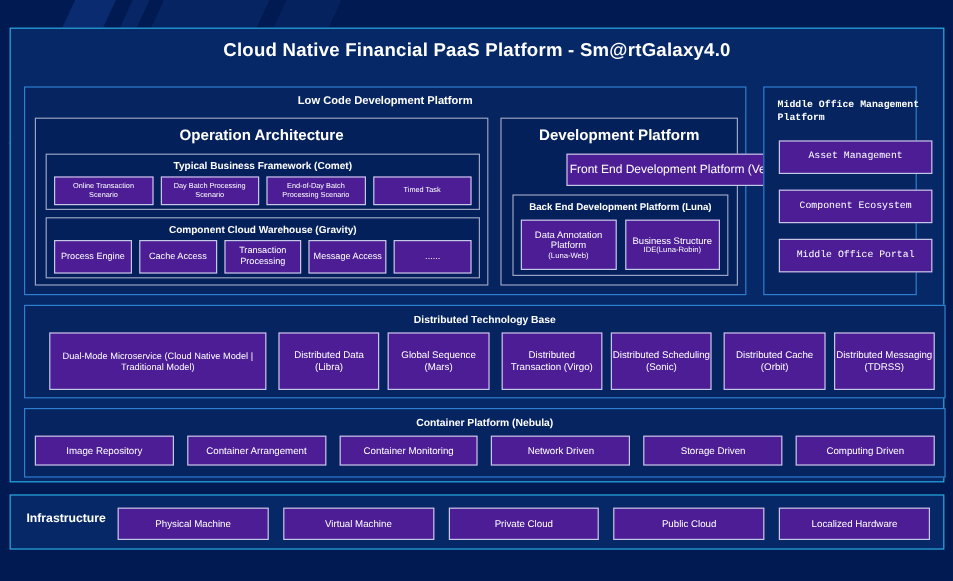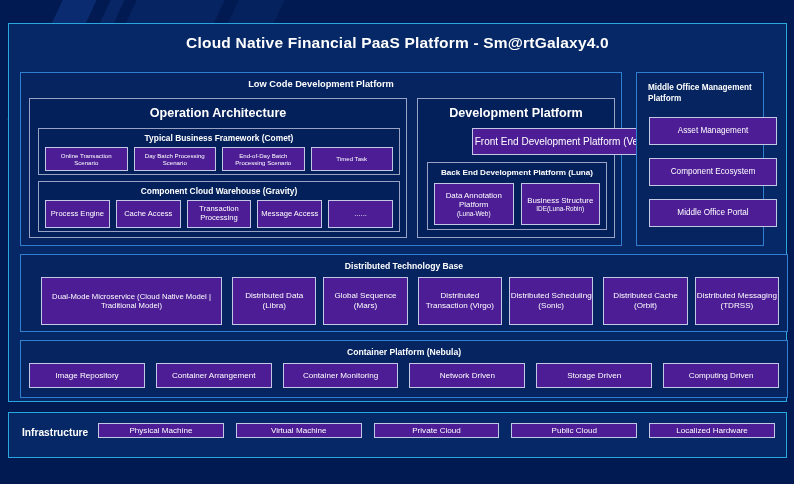--- a/index.html
+++ b/index.html
@@ -81,21 +81,21 @@
   #dev-plat{position:absolute;left:396px;top:25px;width:198px;height:140px;}
   #dev-plat-title{position:absolute;left:0;top:7px;width:100%;font-size:12.6px;}
   #fe-node{position:absolute;left:9px;top:29px;width:180px;height:27px;font-size:10px;margin-left:45px;}
   #be{position:absolute;left:9px;top:63px;width:180px;height:68px;}
   #be-title{position:absolute;left:0;top:5px;width:100%;font-size:8.1px;}
   #be-row{position:absolute;left:6px;top:20px;right:6px;height:42px;display:flex;gap:7px;}
   #be-row .node{flex:1;flex-direction:column;justify-content:center;font-size:7.9px;overflow:hidden;}
   #be-row .node .sub{font-size:6.4px;}
 
   
-  #mid-office{position:absolute;left:627px;top:48px;width:128px;height:174px;}
+  #mid-office{position:absolute;left:627px;top:48px;width:128px;height:174px;font-family:Liberation Mono, monospace;}
   #mid-office-title{position:absolute;left:11px;top:9px;width:130px;font-size:8.2px;font-weight:bold;text-align:left;line-height:1.35;}
   #mid-office-list{position:absolute;left:12px;top:44px;width:128px;display:flex;flex-direction:column;gap:13px;}
   #mid-office-list .node{height:28px;font-size:8.2px;}
 
   
   #dtb{position:absolute;left:11px;top:230px;width:768px;height:78px;}
   #dtb-title{position:absolute;left:0;top:6px;width:100%;font-size:8.6px;}
   #dtb-body{position:absolute;left:8px;top:22px;right:8px;height:48px;display:flex;gap:10px;}
   #dtb-left{width:181px;margin-left:12px;}
   #dtb-left .node{width:100%;height:100%;flex-direction:column;font-size:7.7px;padding:0 4px;}
@@ -104,21 +104,21 @@
 
   
   #cplat{position:absolute;left:11px;top:316px;width:768px;height:58px;}
   #cplat-title{position:absolute;left:0;top:6px;width:100%;font-size:8.6px;}
   #cplat-row{position:absolute;left:8px;top:22px;right:8px;height:25px;display:flex;gap:11px;}
   #cplat-row .node{flex:1;font-size:8.1px;}
 
   
   #infra{left:8px;top:412px;width:779px;height:46px;}
   #infra-label{position:absolute;left:13px;top:14px;font-size:10.2px;font-weight:bold;}
-  #infra-row{position:absolute;left:89px;top:10px;right:11px;height:15px;display:flex;gap:12px;justify-content:space-between;}
+  #infra-row{position:absolute;left:89px;top:10px;right:11px;height:27px;display:flex;gap:12px;justify-content:space-between;}
   #infra-row .node{flex:1;font-size:8.1px;}
 </style>
 </head>
 <body>
 
 <div id="deco">
   <i class="s1"></i>
     <i class="s2"></i>
     <i class="s3"></i>
     <i class="s4"></i>

